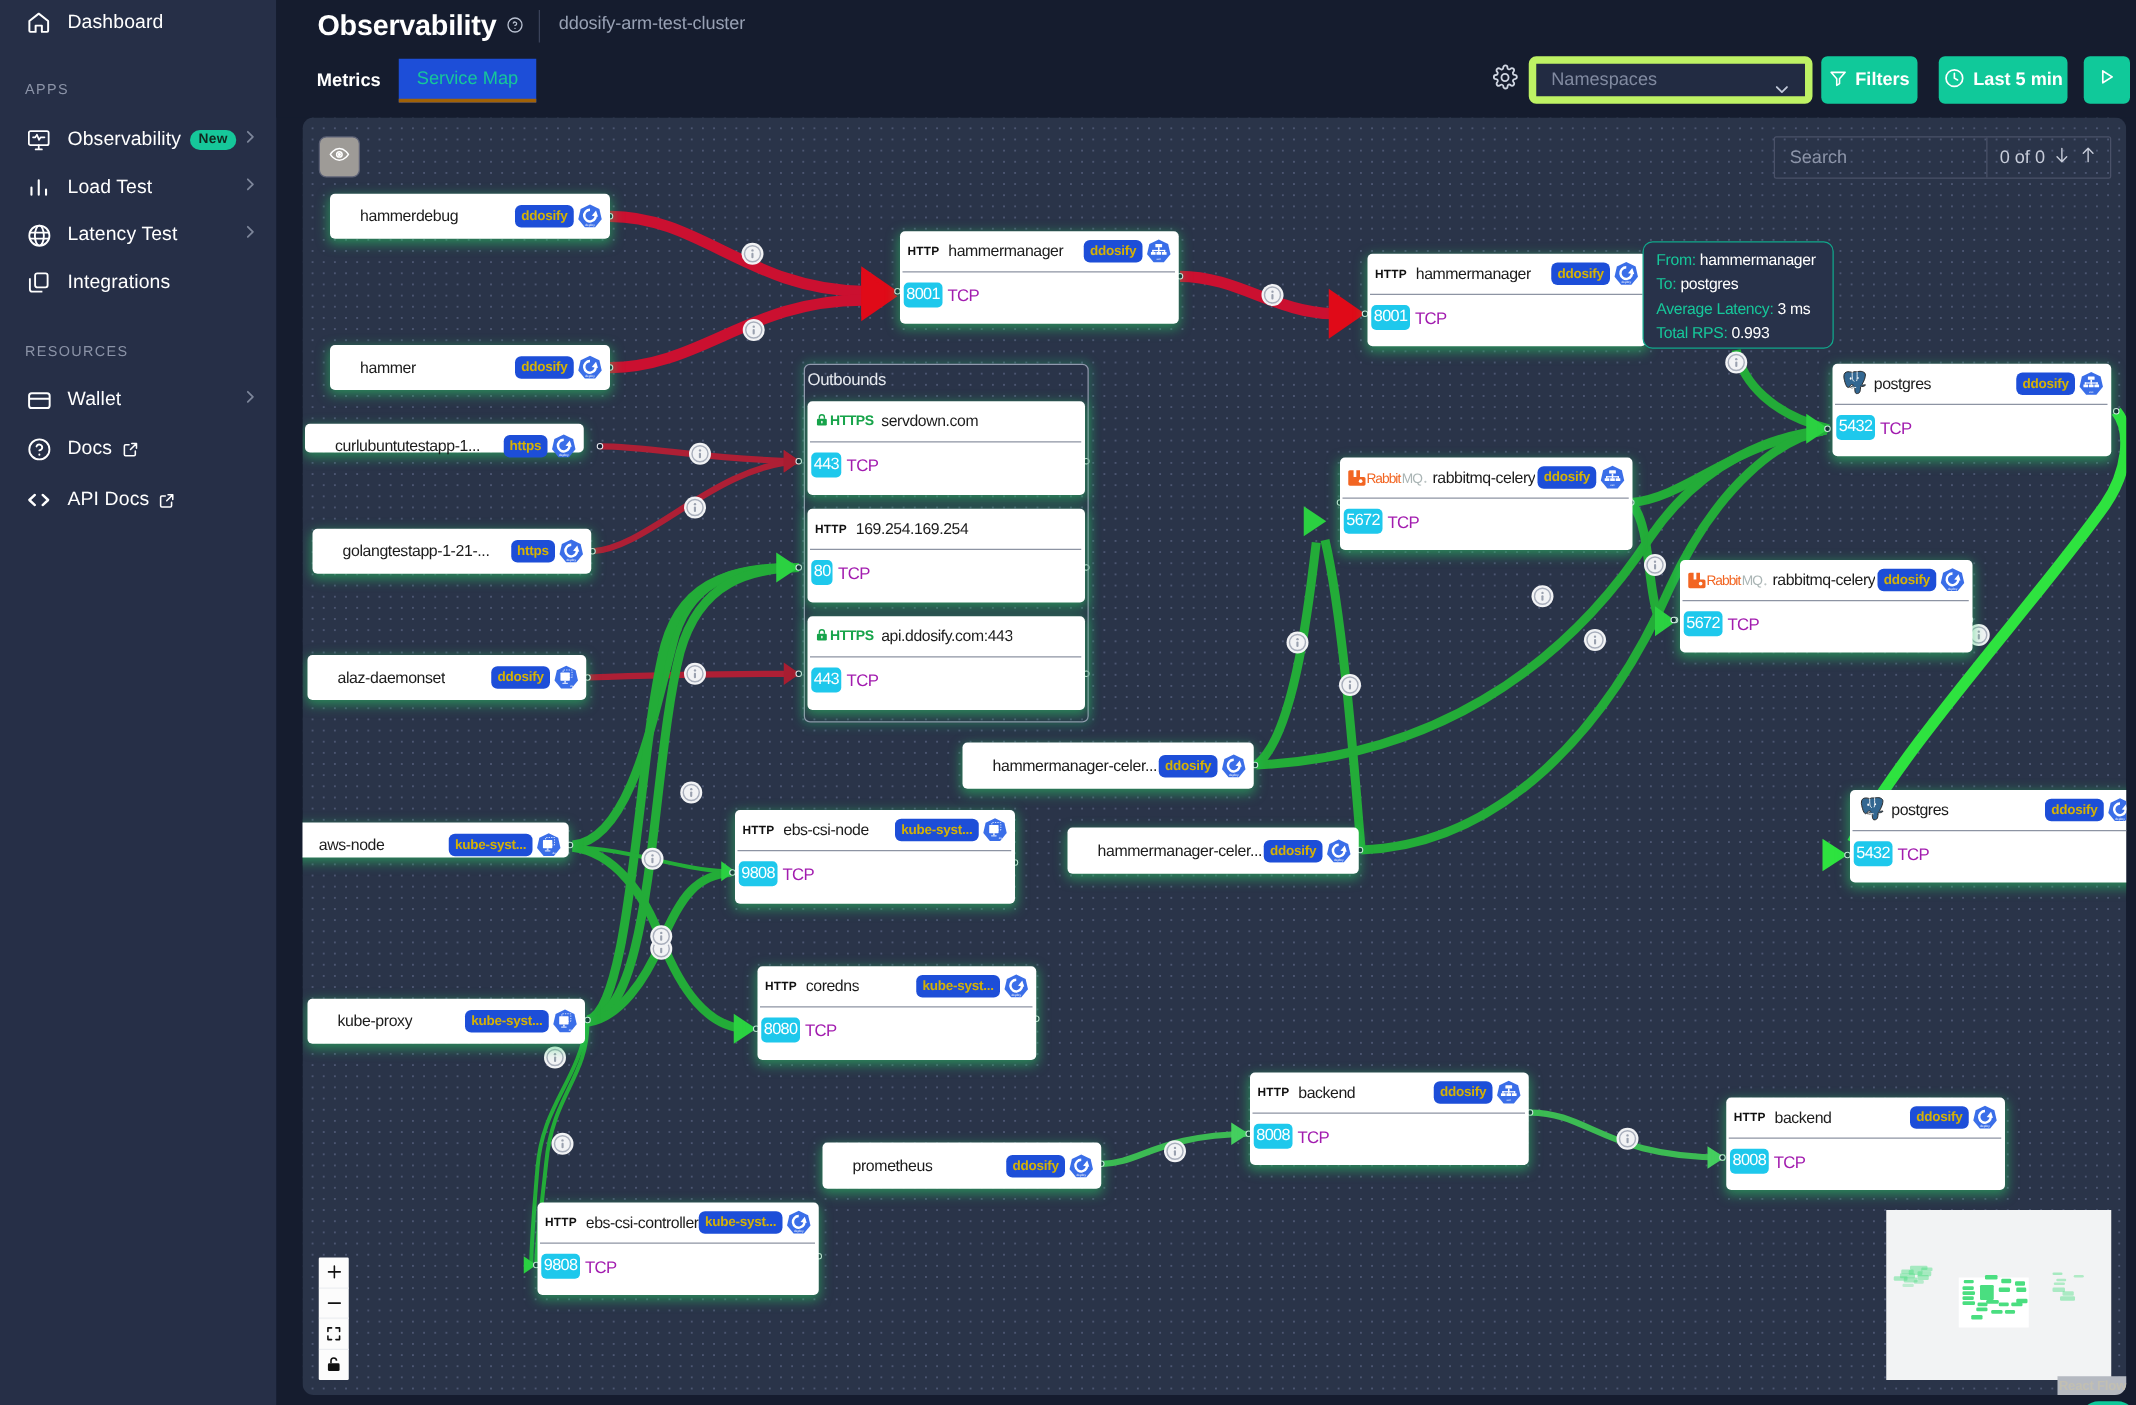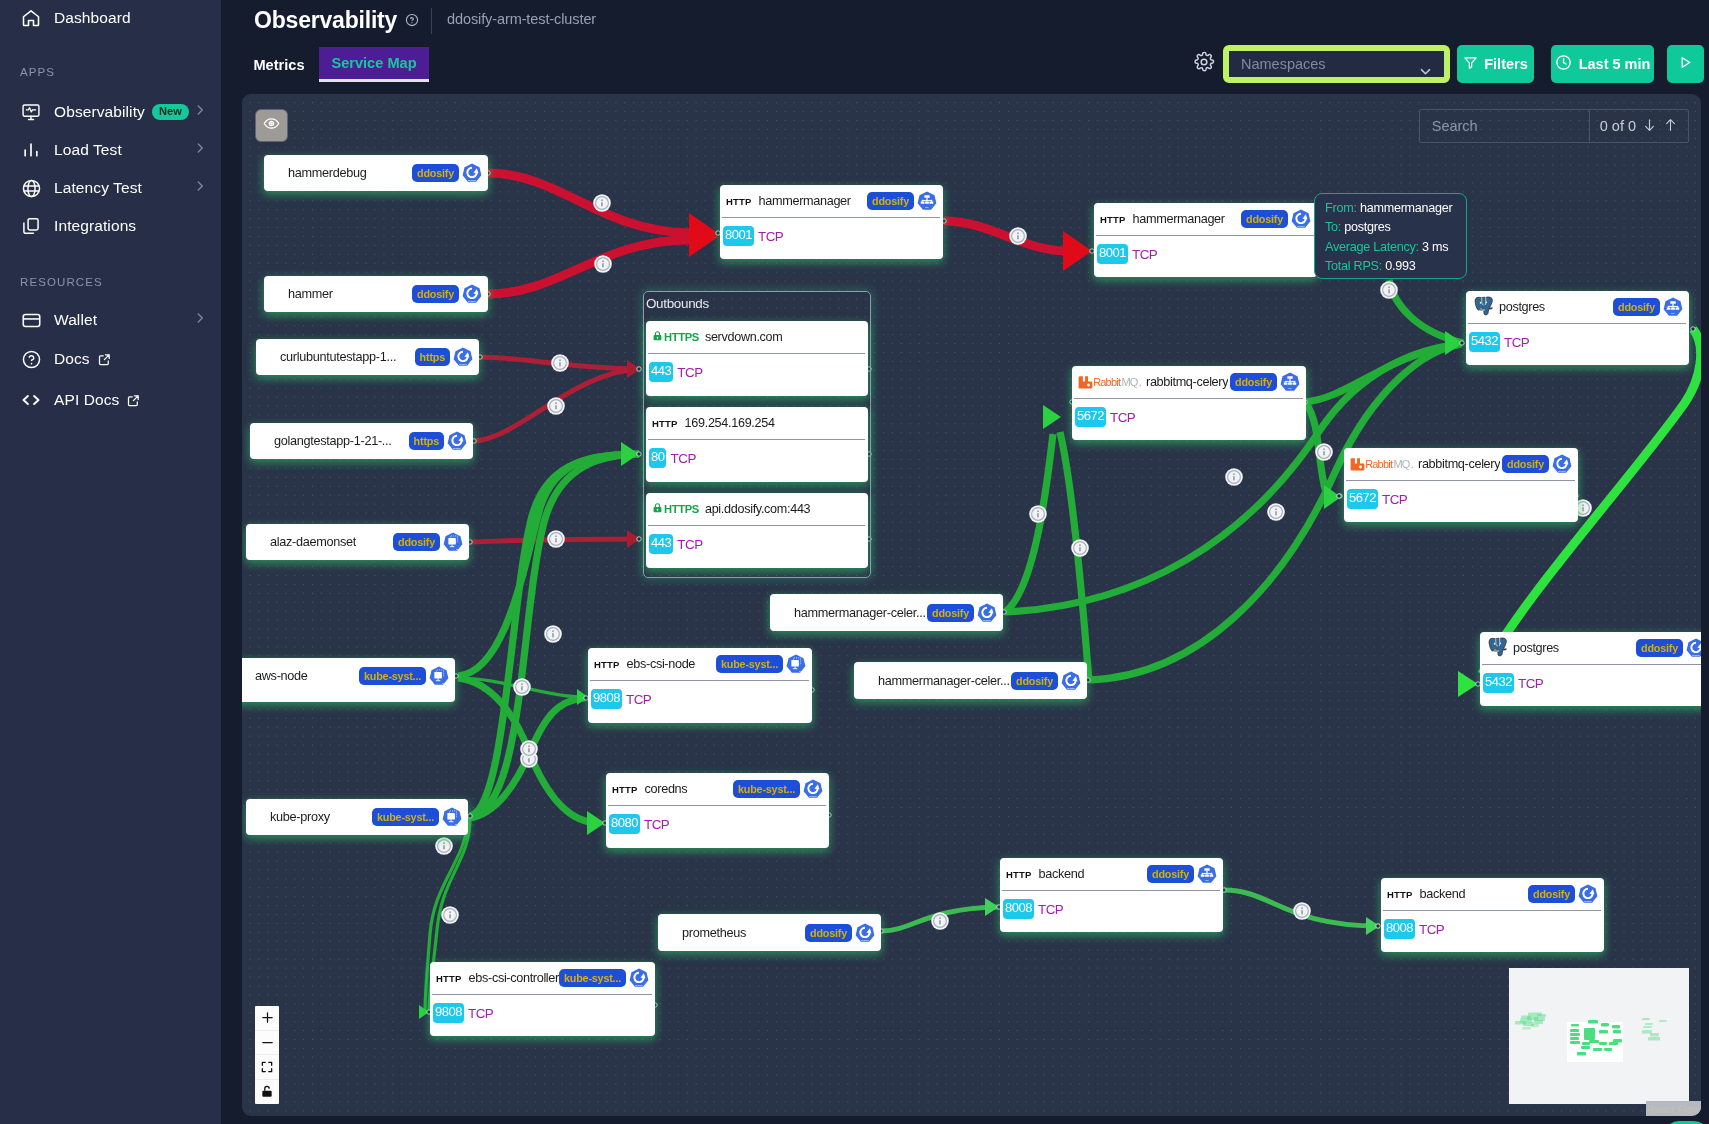--- a/index.html
+++ b/index.html
@@ -20,21 +20,21 @@
 .ext{margin-left:7px;display:inline-flex;align-items:center}
 
 
 #topbar{position:absolute;left:221px;top:0;right:0;height:94px;background:#151c2e}
 #title{position:absolute;left:33px;top:7px;color:#fff;font-size:23px;font-weight:700;letter-spacing:-.2px}
 #divider{position:absolute;left:210px;top:8px;width:1px;height:26px;background:#3a4259}
 #cluster{position:absolute;left:226px;top:11px;color:#98a1b4;font-size:14.5px;letter-spacing:-.1px}
 .tab{position:absolute;top:47px;height:35px;display:flex;align-items:center;justify-content:center;
   font-size:15px;cursor:pointer}
 #tab0{left:33px;width:50px;color:#fff;font-weight:700;white-space:nowrap;font-size:14.6px}
-#tab1{left:98px;width:110px;width:110px;white-space:nowrap;color:#16c79a;background:#4c1d95;border-bottom:3px solid #e5e5e5;font-weight:700;font-size:14.6px}
+#tab1{left:98px;width:110px;width:110px;white-space:nowrap;color:#16c79a;background:#1d4ed8;border-bottom:3px solid #a16207;font-weight:400;font-size:14.6px}
 #gear{position:absolute;left:972px;top:51px;cursor:pointer}
 #nsbox{position:absolute;left:1002px;top:45px;width:227px;height:38px;border:6px solid #bef264;border-radius:6px;
   background:#222b42;display:flex;align-items:center;padding:0 12px;color:#818aa0;font-size:14.5px;cursor:pointer}
 #nschev{position:absolute;right:11px;top:13px}
 #filters{position:absolute;left:1236px;top:45px;width:77px;height:38px;background:#10c99a;border-radius:5px;
   display:flex;align-items:center;justify-content:center;gap:6px;color:#fff;font-weight:700;font-size:14.5px;cursor:pointer}
 #last5{position:absolute;left:1330px;top:45px;width:103px;height:38px;background:#10c99a;border-radius:5px;
   display:flex;align-items:center;justify-content:center;gap:7px;color:#fff;font-weight:700;font-size:14.5px;cursor:pointer}
 #play{position:absolute;left:1446px;top:45px;width:37px;height:38px;background:#10c99a;border-radius:5px;
   display:flex;align-items:center;justify-content:center;cursor:pointer}
@@ -477,21 +477,21 @@
           <span class="kicon">
             <svg class="kic" width="20" height="20" viewBox="-4 0 108 112">
               <path fill="#3a6ee8" d="M50 3 92 23.4 102.5 69 73 105.5 27 105.5 -2.5 69 8 23.4Z"></path>
               <path fill="none" stroke="#fff" stroke-width="11" d="M50 27a26 26 0 1 0 24 16"></path>
               <path fill="#fff" d="M77 30 86 58 58 54Z"></path>
               <text x="50" y="99" font-size="13.5" fill="#dfe7fb" text-anchor="middle" font-family="Liberation Sans,sans-serif" font-weight="700">deploy</text>
             </svg>
           </span>
         </div>
       </div>
-<div class="node n-simple" style="left:14px;top:245px;width:223px;height:36px">
+<div class="node n-simple" style="left:2px;top:245px;width:223px;height:23px">
         <div class="nhead" style="height:36px">
           <span class="nm">curlubuntutestapp-1...</span>
           <span class="nsbadge">https</span>
           <span class="kicon">
             <svg class="kic" width="20" height="20" viewBox="-4 0 108 112">
               <path fill="#3a6ee8" d="M50 3 92 23.4 102.5 69 73 105.5 27 105.5 -2.5 69 8 23.4Z"></path>
               <path fill="none" stroke="#fff" stroke-width="11" d="M50 27a26 26 0 1 0 24 16"></path>
               <path fill="#fff" d="M77 30 86 58 58 54Z"></path>
               <text x="50" y="99" font-size="13.5" fill="#dfe7fb" text-anchor="middle" font-family="Liberation Sans,sans-serif" font-weight="700">deploy</text>
             </svg>
@@ -523,21 +523,21 @@
                 <rect x="36" y="22" width="40" height="34" rx="2.5"></rect>
               </g>
               <rect x="24" y="34" width="42" height="36" rx="2.5" fill="#fff"></rect>
               <rect x="41" y="70" width="8" height="10" fill="#cfdcfa"></rect>
               <rect x="32" y="79" width="26" height="6" rx="3" fill="#cfdcfa"></rect>
               <text x="74" y="98" font-size="12" fill="#dfe7fb" text-anchor="middle" font-family="Liberation Sans,sans-serif" font-weight="700">ds</text>
             </svg>
           </span>
         </div>
       </div>
-<div class="node n-simple" style="left:-11px;top:564px;width:224px;height:44px">
+<div class="node n-simple" style="left:-11px;top:564px;width:224px;height:28px">
         <div class="nhead" style="height:36px">
           <span class="nm">aws-node</span>
           <span class="nsbadge">kube-syst...</span>
           <span class="kicon">
             <svg class="kic" width="20" height="20" viewBox="-4 0 108 112">
               <path fill="#3a6ee8" d="M50 3 92 23.4 102.5 69 73 105.5 27 105.5 -2.5 69 8 23.4Z"></path>
               <g fill="none" stroke="#cfdcfa" stroke-width="4.5" stroke-dasharray="6 5">
                 <rect x="36" y="22" width="40" height="34" rx="2.5"></rect>
               </g>
               <rect x="24" y="34" width="42" height="36" rx="2.5" fill="#fff"></rect>

